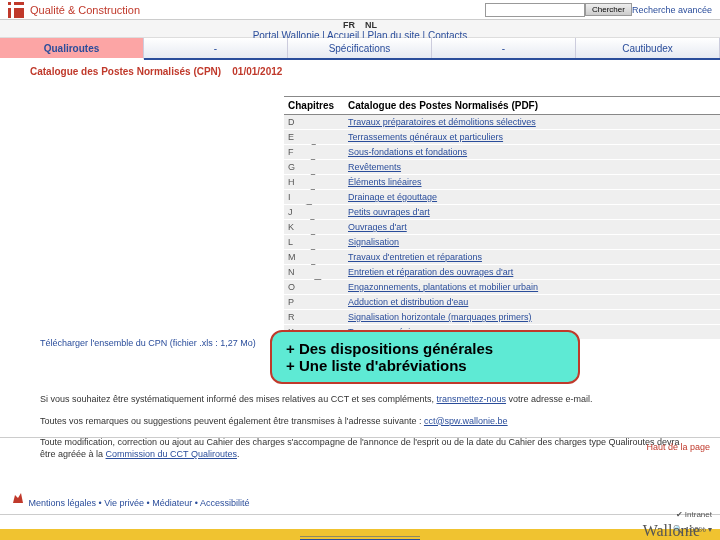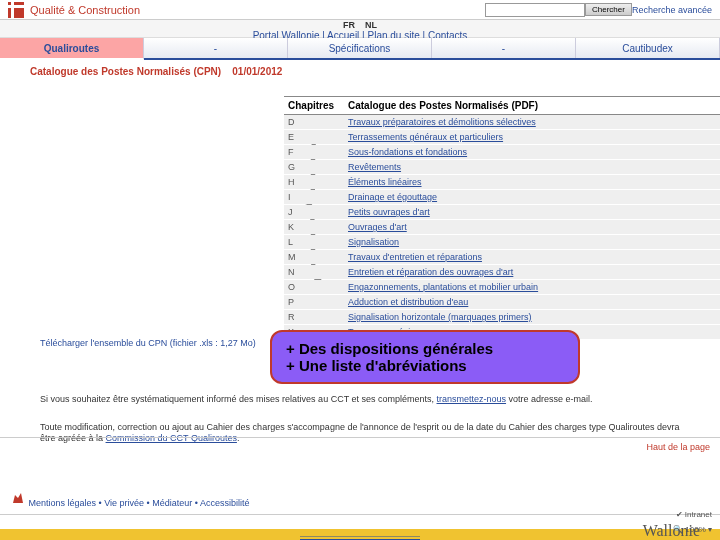--- a/index.html
+++ b/index.html
@@ -25,21 +25,21 @@
   .main { display:flex; padding:4px 0 0 0; }
   .side-strip { width:24px; background:linear-gradient(90deg,#1a4b8c,#3a6bb0); }
   .table-area { margin-left:260px; }
   .table-head { display:flex; gap:10px; font-weight:bold; font-size:10px; padding:3px 4px; border-top:1px solid #888; border-bottom:1px solid #888; }
   .table-head .c1 { width:50px; }
   .chapter-rows { }
   .row { display:flex; gap:10px; padding:2px 4px; background:#efefef; margin-bottom:1px; font-size:9px; align-items:center; }
   .row .c1 { width:50px; color:#555; }
   .row .c2 { color:#2a4d9b; text-decoration:underline; }
   .bracket { position:absolute; left:270px; top:103px; font-size:180px; line-height:190px; color:#888; font-family: serif; transform:scaleX(0.3); }
-  .callout { position:absolute; left:270px; top:330px; width:310px; background:#8b5cf6; border:2px solid #c0392b; border-radius:12px; padding:8px 14px; font-size:15px; font-weight:bold; }
+  .callout { position:absolute; left:270px; top:330px; width:310px; background:#5eead4; border:2px solid #c0392b; border-radius:12px; padding:8px 14px; font-size:15px; font-weight:bold; }
   .dl-line { position:absolute; left:40px; top:338px; font-size:9px; color:#2a4d9b; }
   .para { font-size:9px; color:#333; padding:2px 40px; line-height:1.3; }
   .para a { color:#2a4d9b; text-decoration:underline; }
   .footer { position:absolute; bottom:28px; left:0; right:0; border-top:1px solid #ccc; display:flex; justify-content:space-between; padding:4px 10px; font-size:9px; }
   .footer-links { color:#2a4d9b;margin-top:48px; }
   .footer-coq { width:16px; height:16px; display:inline-block; position:relative; }
   .footer-coq svg { fill:#c0392b; }
   .haut { color:#c0392b; }
   .statusbar { position:absolute; bottom:0; left:0; right:0; background:#fff; border-top:1px solid #ccc; height:26px; }
   .status-inner { display:flex; justify-content:space-between; align-items:center; height:14px; padding:0 8px; font-size:8px; color:#555; }
@@ -168,20 +168,23 @@
 <div class="callout">
   <div>+ Des dispositions générales</div>
   <div>+ Une liste d'abréviations</div>
 </div>
 
 <div style="position:absolute; top:392px; left:0; right:0;">
   <div class="para">
     <span>Si vous souhaitez être systématiquement informé des mises relatives au CCT et ses compléments, </span><a href="#">transmettez-nous</a><span> votre adresse e-mail.</span>
   </div>
   <div style="height:6px;"></div>
+  <div class="para">
+    <span>Toutes vos remarques ou suggestions peuvent également être transmises à l'adresse suivante : </span><a href="#">cct@spw.wallonie.be</a>
+  </div>
   <div style="height:6px;"></div>
   <div class="para">
     <span>Toute modification, correction ou ajout au Cahier des charges s'accompagne de l'annonce de l'esprit ou de la date du Cahier des charges type Qualiroutes devra être agréée à la </span><a href="#">Commission du CCT Qualiroutes</a>.
   </div>
 </div>
 
 <div class="footer">
   <div class="footer-links">
     <span class="footer-coq">
       <svg viewBox="0 0 16 16">

